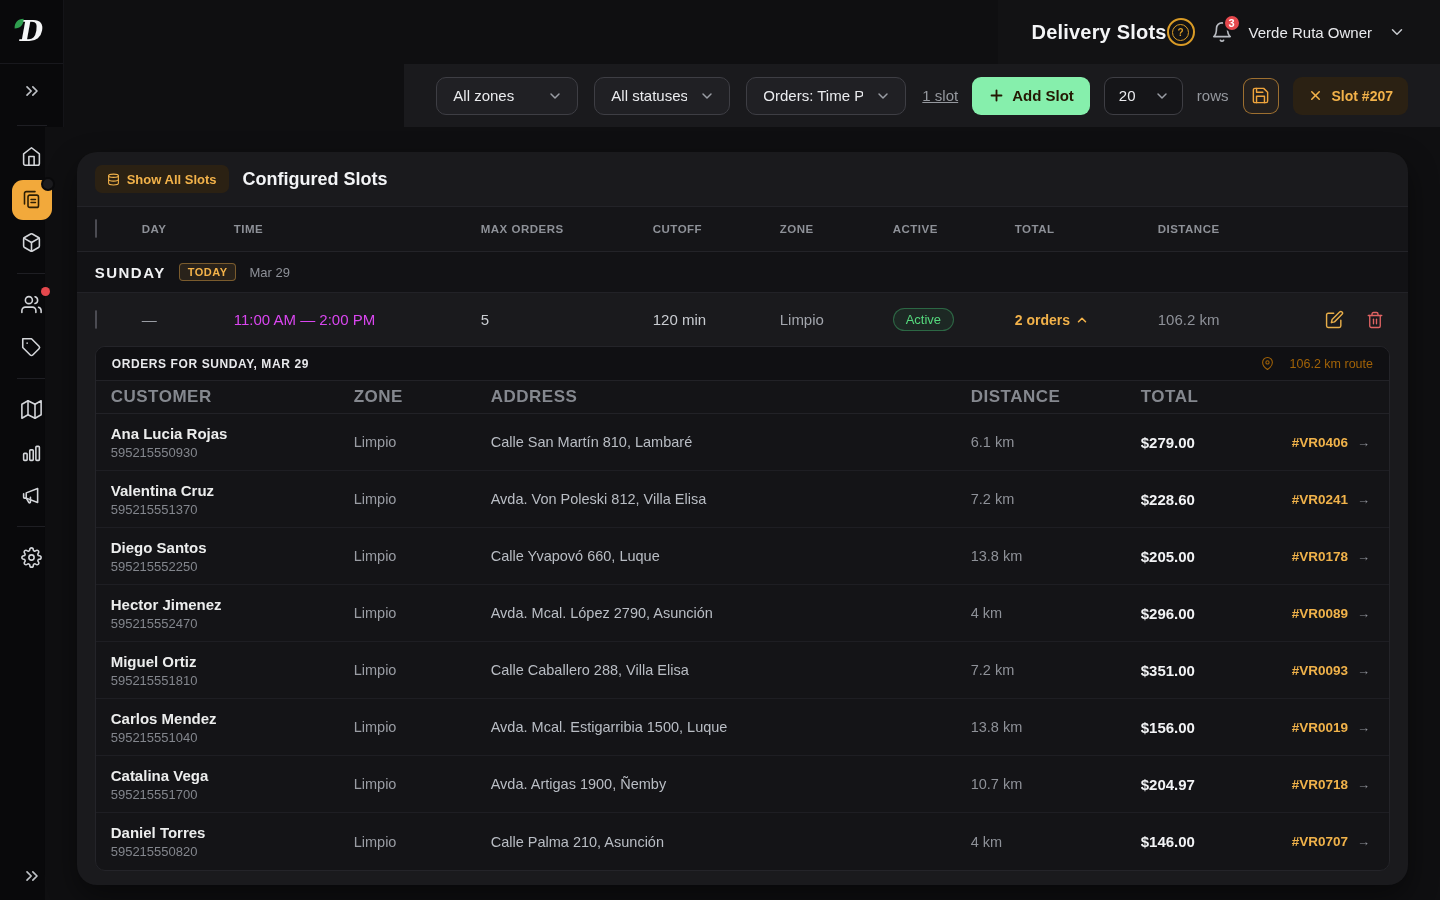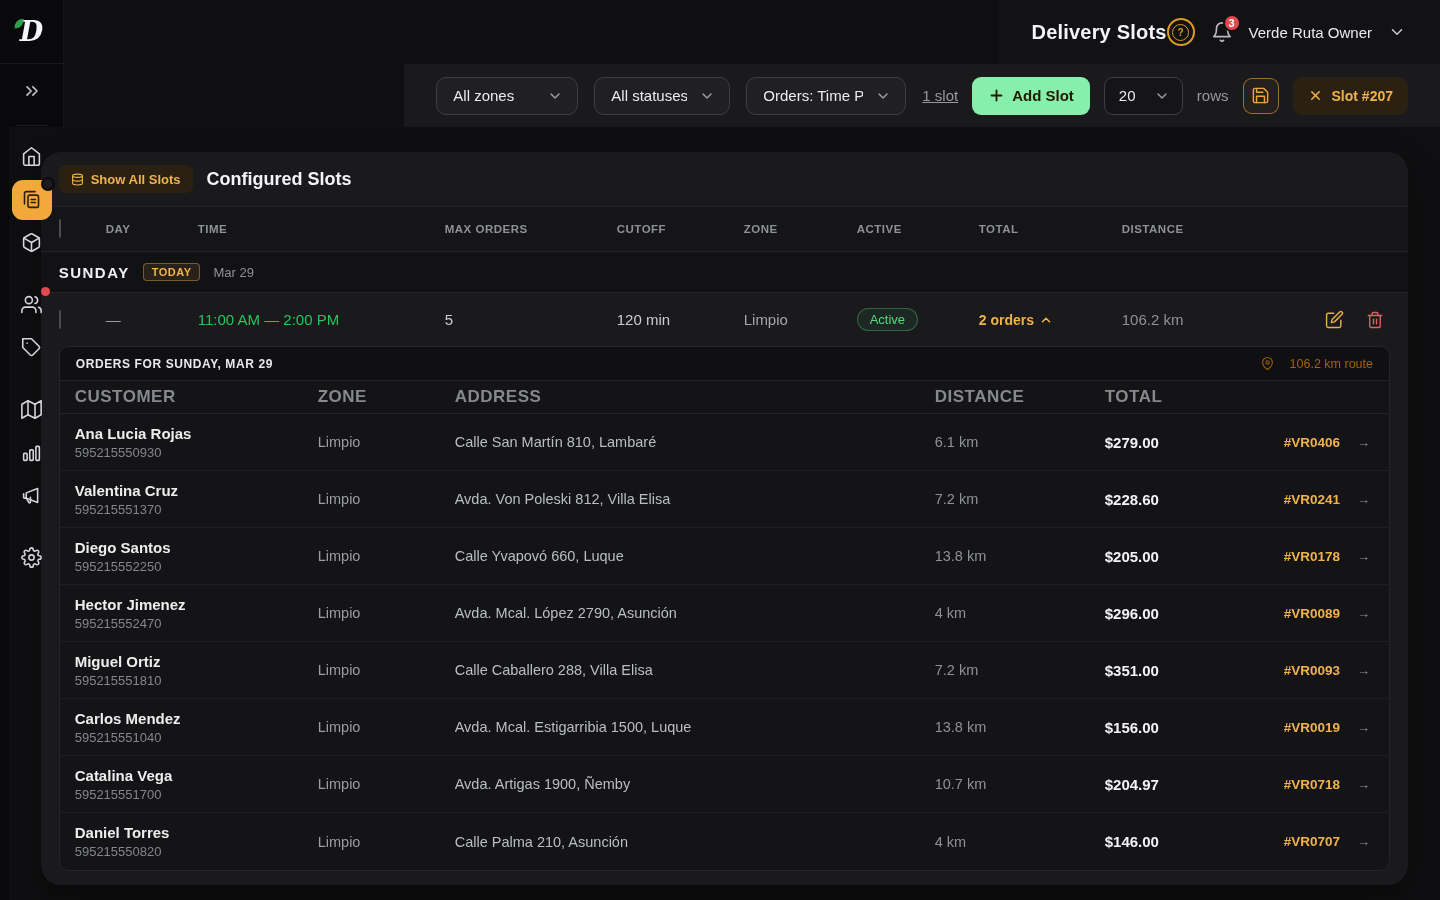--- a/index.html
+++ b/index.html
@@ -61,21 +61,21 @@
   .checkbox { width:15px; height:15px; border-radius:4px; border:1.5px solid #4b4b52; background:#232327; cursor:pointer; }
 
   .group-row { height:41px; background:#121215; border-bottom:1px solid #222227; display:flex; align-items:center; padding-left:18px; gap:13px; }
   .group-day { font-size:15px; font-weight:bold; color:#f0f1f3; letter-spacing:1.5px; }
   .today-badge { font-size:11px; font-weight:bold; color:#f4b34a; background:rgba(244,179,74,.1); border:1px solid rgba(244,179,74,.4); border-radius:4px; padding:2px 8px; letter-spacing:.5px; }
   .group-date { font-size:13px; color:#8e9198; }
 
   .slot-row { height:53px; }
   .cell { font-size:15px; color:#c9ccd1; }
   .cell-dash { color:#9a9da4; }
-  .cell-time { color:#22c55e; }
+  .cell-time { color:#d946ef; }
   .cell-zone { color:#a2a5ac; }
   .active-pill { display:inline-flex; align-items:center; font-size:13px; color:#55d97d; background:rgba(74,222,128,.08); border:1px solid rgba(74,222,128,.35); border-radius:999px; padding:3px 12px; }
   .orders-toggle { display:inline-flex; align-items:center; gap:5px; color:#f2b24a; font-size:14px; font-weight:bold; cursor:pointer; }
   .cell-distance { color:#8e9198; }
   .actions { display:flex; justify-content:flex-end; align-items:center; gap:22px; padding-right:24px; }
   .icon-btn { background:none; border:none; display:flex; cursor:pointer; padding:0; }
   .edit-btn { color:#e8ae49; } .delete-btn { color:#e06363; }
 
   
   .orders-panel { margin:0 18px 14px 18px; background:#141417; border:1px solid #242429; border-radius:10px; overflow:hidden; }
@@ -86,21 +86,21 @@
   .op-cols { height:33px; border-bottom:1px solid #222227; }
   .oth { font-size:17px; font-weight:bold; color:#85888f; letter-spacing:.5px; }
   .orow { height:57px; border-bottom:1px solid #1e1e23; }
   .orow:last-child { border-bottom:none; }
   .cust-name { font-size:15px; font-weight:bold; color:#eceded; margin-bottom:3px; }
   .cust-phone { font-size:13px; color:#83868d; }
   .o-zone { font-size:14.5px; color:#9a9da4; }
   .o-addr { font-size:14.5px; color:#b9bdc4; }
   .o-dist { font-size:14.5px; color:#8e9198; }
   .o-total { font-size:15px; font-weight:bold; color:#f2f3f5; }
-  .o-link { display:flex; align-items:center; justify-content:flex-end; gap:17px; padding-right:4px; cursor:pointer;margin-left:28px; }
+  .o-link { display:flex; align-items:center; justify-content:flex-end; gap:9px; padding-right:4px; cursor:pointer; }
   .o-id { font-size:13.5px; font-weight:bold; color:#f0b24a; }
   .o-arrow { font-size:13px; color:#8e9198; }
 
   svg { display:block; }
 </style>
 </head>
 <body>
 
 <div class="app">
 

